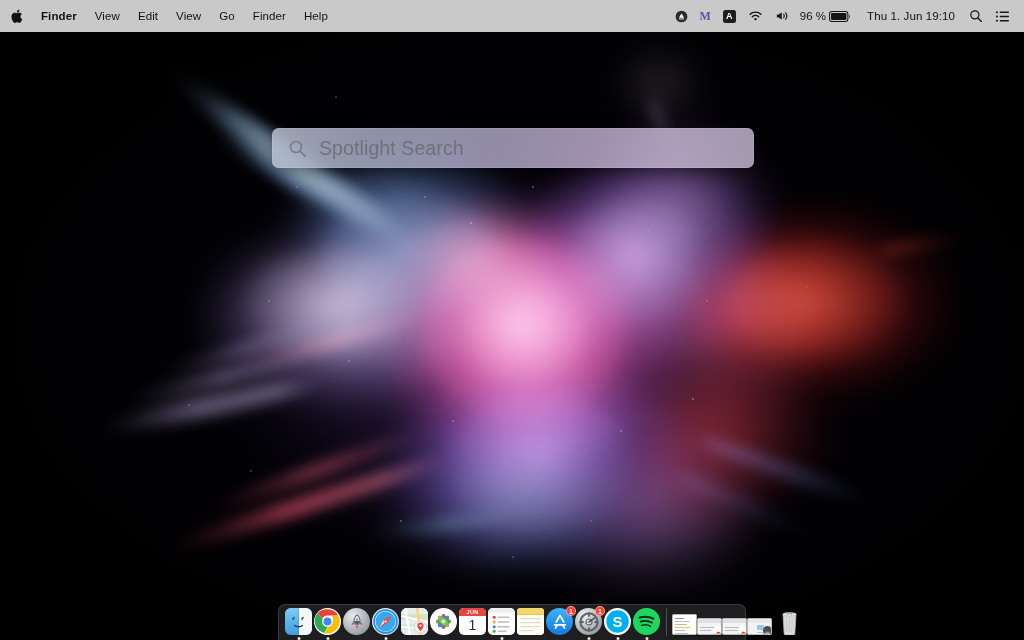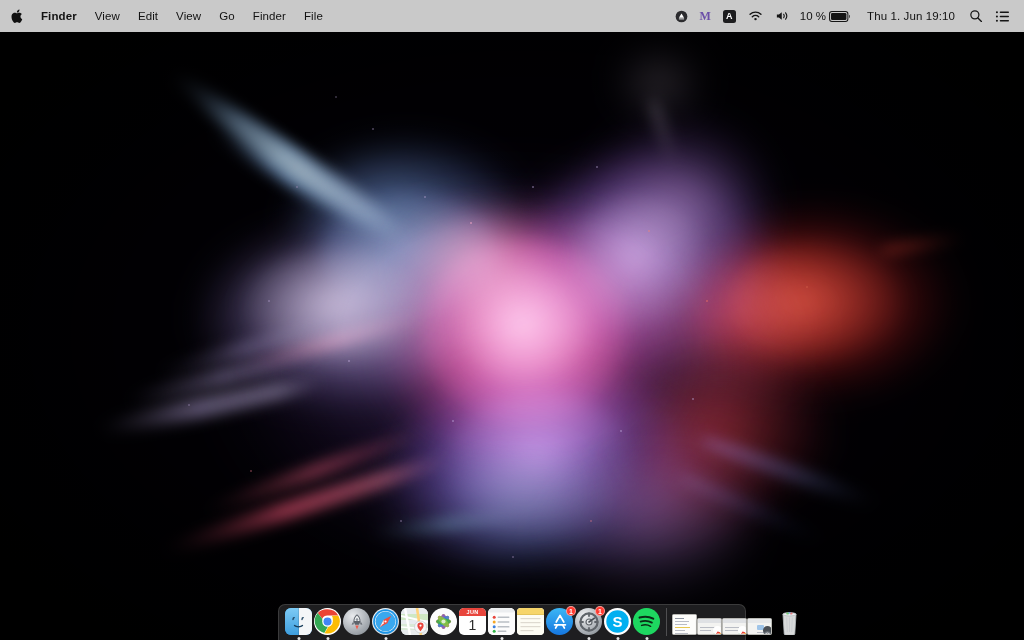--- a/index.html
+++ b/index.html
@@ -215,21 +215,21 @@
         <svg width="12" height="14" viewBox="0 0 14 17" aria-hidden="true">
           <path fill="#101010" d="M11.2 9.05c-.02-2.02 1.65-2.99 1.72-3.04-.94-1.37-2.4-1.56-2.92-1.58-1.24-.13-2.42.73-3.05.73-.63 0-1.6-.71-2.63-.69-1.35.02-2.6.78-3.29 1.99C-.4 8.93.63 12.7 2 14.77c.67 1.01 1.47 2.15 2.52 2.11 1.01-.04 1.39-.65 2.61-.65s1.57.65 2.64.63c1.09-.02 1.78-1.03 2.44-2.05.77-1.17 1.09-2.31 1.11-2.37-.02-.01-2.13-.82-2.15-3.26zM9.2 3.2c.56-.68.94-1.62.83-2.56-.81.03-1.79.54-2.37 1.21-.52.6-.97 1.56-.85 2.48.9.07 1.83-.46 2.39-1.13z"></path>
         </svg>
       </div>
       <div class="menu-item bold">Finder</div>
       <div class="menu-item">View</div>
       <div class="menu-item">Edit</div>
       <div class="menu-item">View</div>
       <div class="menu-item">Go</div>
       <div class="menu-item">Finder</div>
-      <div class="menu-item">File</div>
+      <div class="menu-item">Help</div>
     </div>
 
     <div id="menubar-right">
 
       <div class="status-item">
         <svg width="13" height="13" viewBox="0 0 16 16" aria-hidden="true">
           <circle cx="8" cy="8" r="7.2" fill="#2b2b2e"></circle>
           <path d="M8 4.2 L11.2 9.6 L4.8 9.6 Z" fill="#ffffff"></path>
           <rect x="4.8" y="10.4" width="6.4" height="1.1" fill="#ffffff"></rect>
         </svg>
@@ -253,21 +253,21 @@
 
       <div class="status-item">
         <svg width="15" height="12" viewBox="0 0 16 12" aria-hidden="true">
           <path d="M2 4.3h2.2L7.2 1.9v8.2L4.2 7.7H2z" fill="#151515"></path>
           <path d="M9.3 4.2a3.1 3.1 0 0 1 0 3.6" stroke="#151515" stroke-width="1.2" fill="none" stroke-linecap="round"></path>
           <path d="M11.3 2.6a5.6 5.6 0 0 1 0 6.8" stroke="#151515" stroke-width="1.2" fill="none" stroke-linecap="round"></path>
         </svg>
       </div>
 
       <div class="status-item" style="padding-left:4px;">
-        <span class="batt-pct">10 %</span>
+        <span class="batt-pct">96 %</span>
         <svg width="22" height="11" viewBox="0 0 24 12" aria-hidden="true">
           <rect x="0.6" y="0.6" width="20" height="10.8" rx="2.6" fill="none" stroke="#151515" stroke-width="1.1"></rect>
           <rect x="2.2" y="2.2" width="16.8" height="7.6" rx="1.4" fill="#151515"></rect>
           <path d="M21.8 4.2c1.1.4 1.1 3.2 0 3.6z" fill="#151515"></path>
         </svg>
       </div>
 
       <div id="clock">Thu 1. Jun  19:10</div>
 
       <div class="status-item">
@@ -284,20 +284,29 @@
           <circle cx="2" cy="7" r="1.1" fill="#151515"></circle>
             <rect x="5" y="6.3" width="10" height="1.5" rx=".7" fill="#151515"></rect>
           <circle cx="2" cy="11.6" r="1.1" fill="#151515"></circle>
             <rect x="5" y="10.9" width="10" height="1.5" rx=".7" fill="#151515"></rect>
         </svg>
       </div>
 
     </div>
   </div>
 
+  <div id="spotlight">
+    <span id="spotlight-search-icon">
+      <svg width="19" height="19" viewBox="0 0 20 20" aria-hidden="true">
+        <circle cx="8.4" cy="8.4" r="5.8" fill="none" stroke="#62626c" stroke-width="1.7"></circle>
+        <line x1="12.8" y1="12.8" x2="18" y2="18" stroke="#62626c" stroke-width="1.9" stroke-linecap="round"></line>
+      </svg>
+    </span>
+    <span id="spotlight-placeholder">Spotlight Search</span>
+  </div>
 
   <div id="dock">
 
     <div class="dock-item">
       <div class="dock-glyph" style="background:linear-gradient(180deg,#3ba7e8,#1f7fd0);">
         <div style="position:absolute; left:0; top:0; width:50%; height:100%; background:linear-gradient(180deg,#7ecbf5,#3e9ede);"></div>
         <div style="position:absolute; right:0; top:0; width:50%; height:100%; background:#f4f6f8;"></div>
         <svg style="position:absolute; left:0; top:0;" width="27" height="27" viewBox="0 0 27 27">
           <path d="M8 11.5c0-1 .6-1.8 1.2-1.8" stroke="#1a3f5c" stroke-width="1.3" fill="none" stroke-linecap="round"></path>
           <path d="M17 11.5c0-1 .6-1.8 1.2-1.8" stroke="#1a3f5c" stroke-width="1.3" fill="none" stroke-linecap="round"></path>

